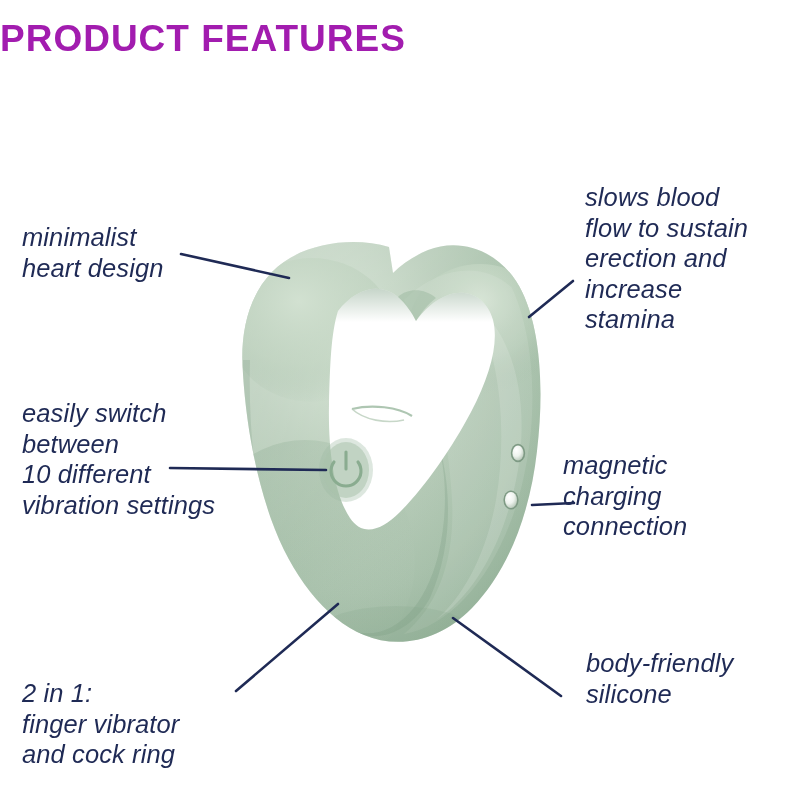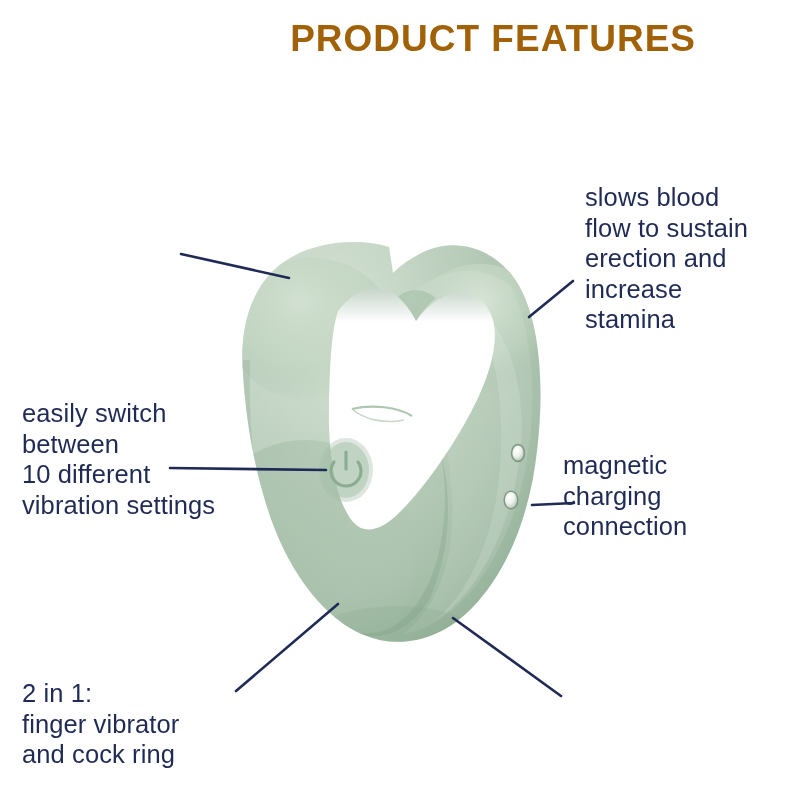--- a/index.html
+++ b/index.html
@@ -18,38 +18,39 @@
     background: #ffffff;
     overflow: hidden;
   }
 
   
   #title {
     position: absolute;
     left: 0;
     top: 18px;
     width: 696px;
-    text-align: right;
+    text-align: left;
     font-family: "Liberation Sans", sans-serif;
     font-weight: 700;
     font-size: 37px;
     letter-spacing: 1.0px;
-    color: #a16207;
+    color: #a21caf;
   }
 
   
   .label {
     position: absolute;
     color: #1f2a55;
     font-family: "Liberation Sans", sans-serif;
     font-weight: 400;
     font-size: 25.5px;
     line-height: 1.20;
     white-space: pre-line;
     letter-spacing: 0.1px;
+    font-style: italic;
   }
   .label.left  { text-align: left; }
   .label.right { text-align: left; }
 
   #lbl-minimalist   { left: 22px;  top: 222px; width: 260px; }
   #lbl-easily       { left: 22px;  top: 398px; width: 270px; }
   #lbl-twoinone     { left: 22px;  top: 640px; width: 280px; margin-top: 38px; }
   #lbl-slows        { left: 585px; top: 182px; width: 215px; }
   #lbl-magnetic     { left: 563px; top: 450px; width: 210px; }
   #lbl-bodyfriendly { left: 586px; top: 648px; width: 215px; }
@@ -239,34 +240,38 @@
     </g>
 
     <line class="leader" x1="181" y1="254" x2="289" y2="278"></line>
     <line class="leader" x1="170" y1="468" x2="326" y2="470"></line>
     <line class="leader" x1="236" y1="691" x2="338" y2="604"></line>
     <line class="leader" x1="529" y1="317" x2="573" y2="281"></line>
     <line class="leader" x1="532" y1="505" x2="574" y2="503"></line>
     <line class="leader" x1="453" y1="618" x2="561" y2="696"></line>
   </svg>
 
+  <div class="label left" id="lbl-minimalist">minimalist
+heart design</div>
 
   <div class="label left" id="lbl-easily">easily switch
 between
 10 different
 vibration settings</div>
 
   <div class="label left" id="lbl-twoinone">2 in 1:
 finger vibrator
 and cock ring</div>
 
   <div class="label right" id="lbl-slows">slows blood
 flow to sustain
 erection and
 increase
 stamina</div>
 
   <div class="label right" id="lbl-magnetic">magnetic
 charging
 connection</div>
 
+  <div class="label right" id="lbl-bodyfriendly">body-friendly
+silicone</div>
 
 </div>
 
 </body></html>

